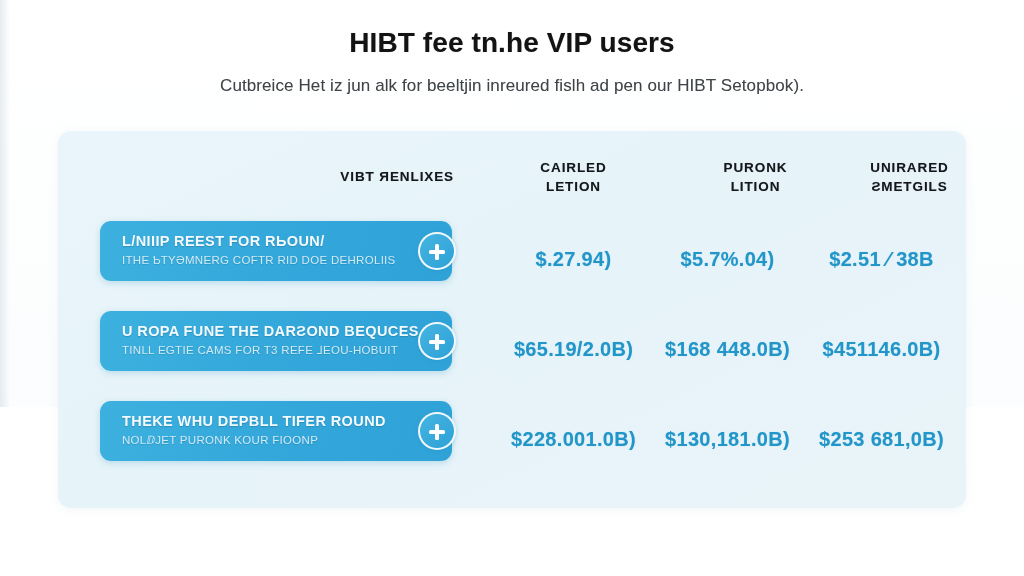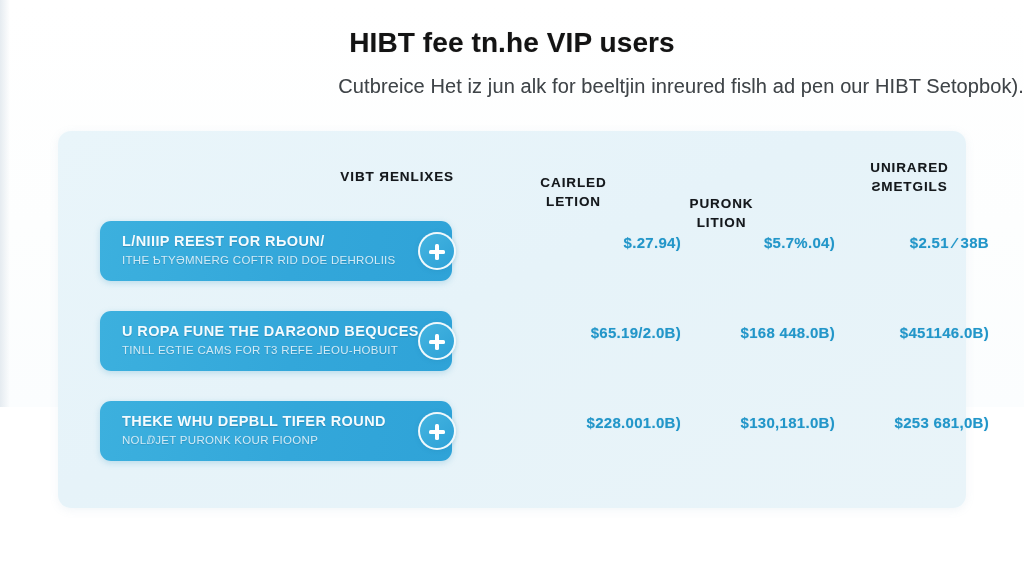--- a/index.html
+++ b/index.html
@@ -37,27 +37,26 @@
     font-size: 28px;
     font-weight: bold;
     color: #131313;
     letter-spacing: 0.1px;
     line-height: 34px;
     margin: 0;
     text-shadow: 0 0 1px rgba(0,0,0,0.25);
   }
   .subtitle {
     margin: 16px 0 16px 0;
-    font-size: 20px;
+    font-size: 17px;
     color: #3f4448;
     line-height: 20px;
     letter-spacing: 0.1px;
     font-weight: 400;
     text-shadow: 0 0 0.6px rgba(0,0,0,0.18);
-    text-align: right;
   }
 
   
   .card {
     position: absolute;
     left: 58px;
     top: 131px;
     width: 908px;
     height: 377px;
     border-radius: 13px;
@@ -81,22 +80,22 @@
     line-height: 19px;
     text-align: center;
     text-shadow: 0 0 0.7px rgba(0,0,0,0.3);
   }
   .col-label.benefits {
     left: 76px;
     top: 36px;
     width: 320px;
     text-align: right;
   }
-  .col-label.c1 { left: 408px; top: 42px; width: 215px; text-align: center; }
-  .col-label.c2 { left: 556px; top: 27px; width: 215px; margin-top: 36px; }
+  .col-label.c1 { left: 408px; top: 27px; width: 215px; text-align: center; }
+  .col-label.c2 { left: 590px; top: 27px; width: 215px; }
   .col-label.c3 { left: 744px; top: 27px; width: 215px; }
   .col-label .l2 { display: block; }
 
   
   .rows {
     position: absolute;
     left: 0;
     top: 78px;
     width: 908px;
   }
@@ -179,27 +178,27 @@
   }
   .plus-btn .bar-v {
     left: 15px;
     top: 10px;
     width: 3.5px;
     height: 16px;
   }
 
   .cell {
     position: absolute;
-    top: 24px;
-    font-size: 15px;
+    top: 40px;
+    font-size: 20px;
     font-weight: bold;
     color: #2296c9;
     letter-spacing: 0.3px;
     line-height: 20px;
-    text-align: right;
+    text-align: center;
     white-space: nowrap;
     text-shadow: 0 0 1px rgba(120,190,220,0.6);
   }
   .cell.v1 { left: 408px; width: 215px; }
   .cell.v2 { left: 562px; width: 215px; }
   .cell.v3 { left: 716px; width: 215px; }
 </style>
 </head>
 <body>
 

